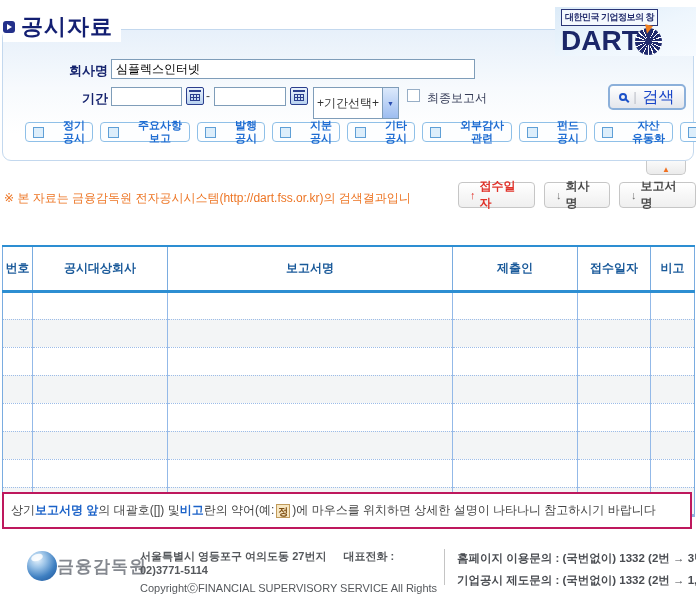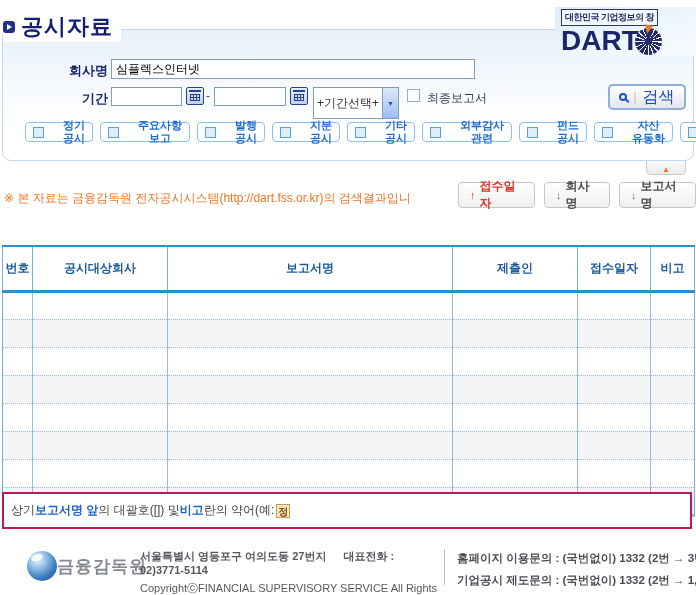--- a/index.html
+++ b/index.html
@@ -333,20 +333,21 @@
   </tbody>
 </table>
 
 <div class="note-box">
   <span>상기 </span>
     <span class="blue">보고서명 앞</span>
     <span>의 대괄호([]) 및 </span>
     <span class="blue">비고</span>
     <span>란의 약어(예: </span>
     <span class="abbr-badge">정</span>
+    <span>)에 마우스를 위치하면 상세한 설명이 나타나니 참고하시기 바랍니다</span>
 </div>
 
 <div class="footer">
   <div class="fss-logo">
     <span class="sphere"></span>
     <span class="fss-name">금융감독원</span>
   </div>
   <div class="footer-left">
     <div class="line1">
       <span>서울특별시 영등포구 여의도동 27번지</span>

